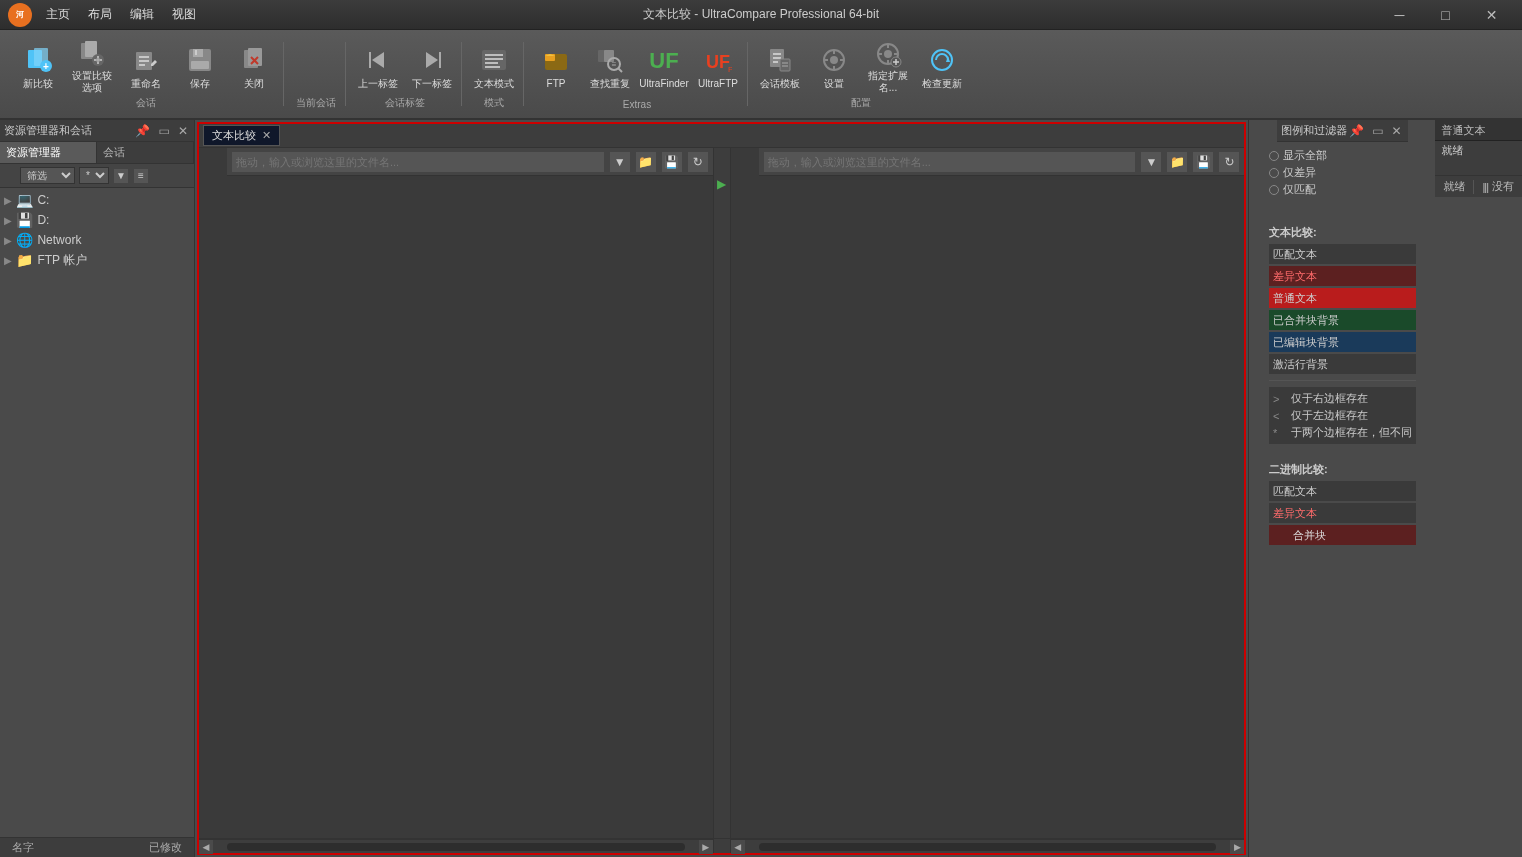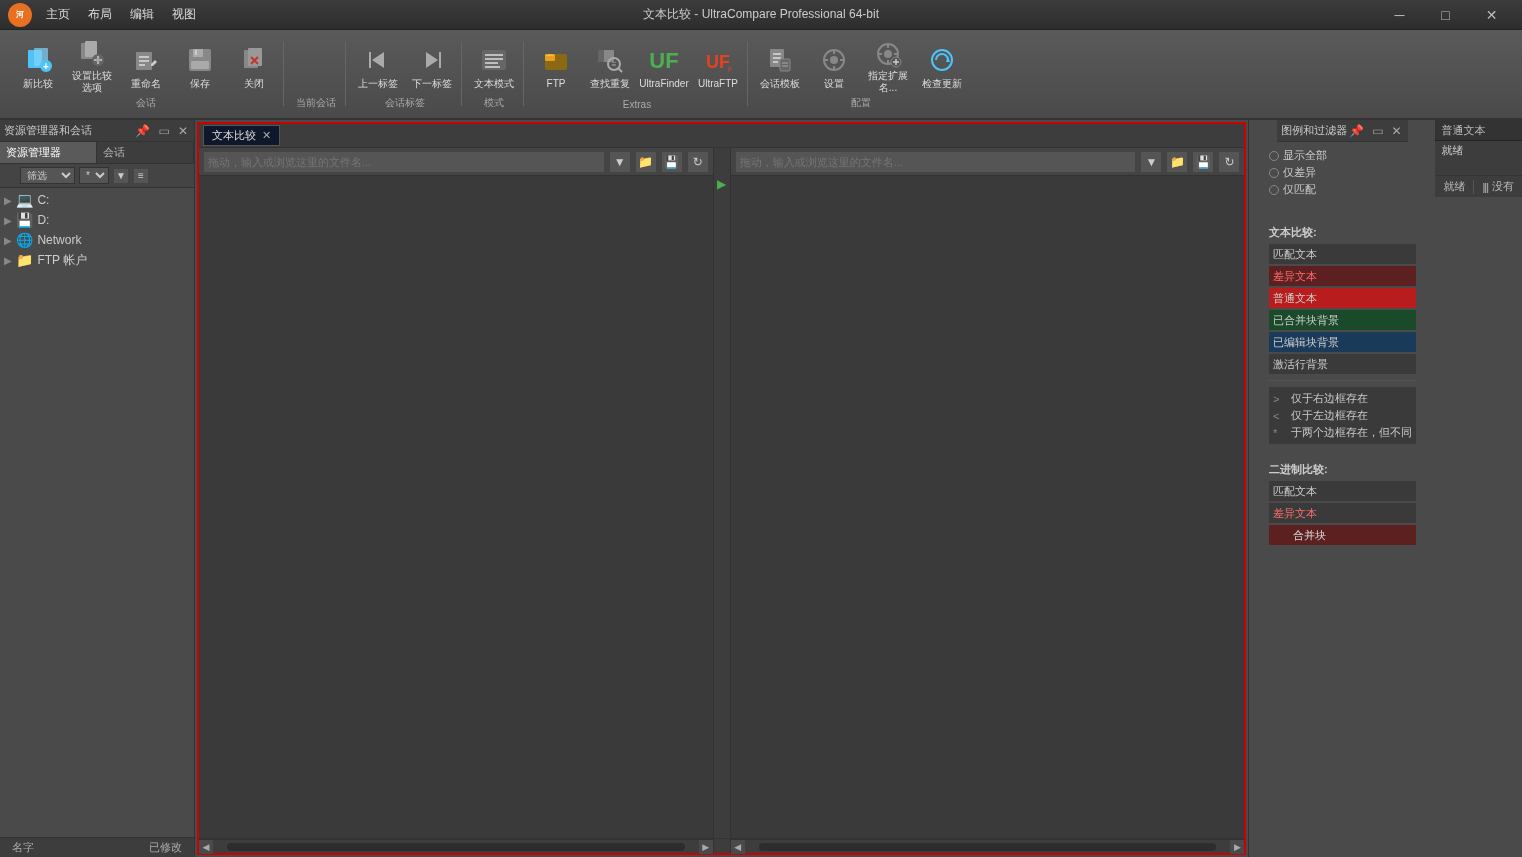--- a/index.html
+++ b/index.html
@@ -193,21 +193,21 @@
       cursor: pointer; gap: 6px;
     }
     .compare-tab-close { font-size: 11px; color: #aaa; cursor: pointer; }
 
     .compare-panes {
       display: flex; flex: 1;
       background: #3a3a3a;
     }
 
     .pane-container {
-      display: flex; flex-direction: column; flex: 1;
+      display: flex; flex-direction: column; flex: 1; padding-left: 28px;
     }
     .pane-header {
       display: flex; align-items: center;
       background: #444; border-bottom: 1px solid #333;
       padding: 2px 4px; gap: 4px; height: 28px;
     }
     .pane-input {
       flex: 1; background: #555; border: 1px solid #444;
       color: #ccc; font-size: 11px; padding: 2px 4px;
       height: 22px;

